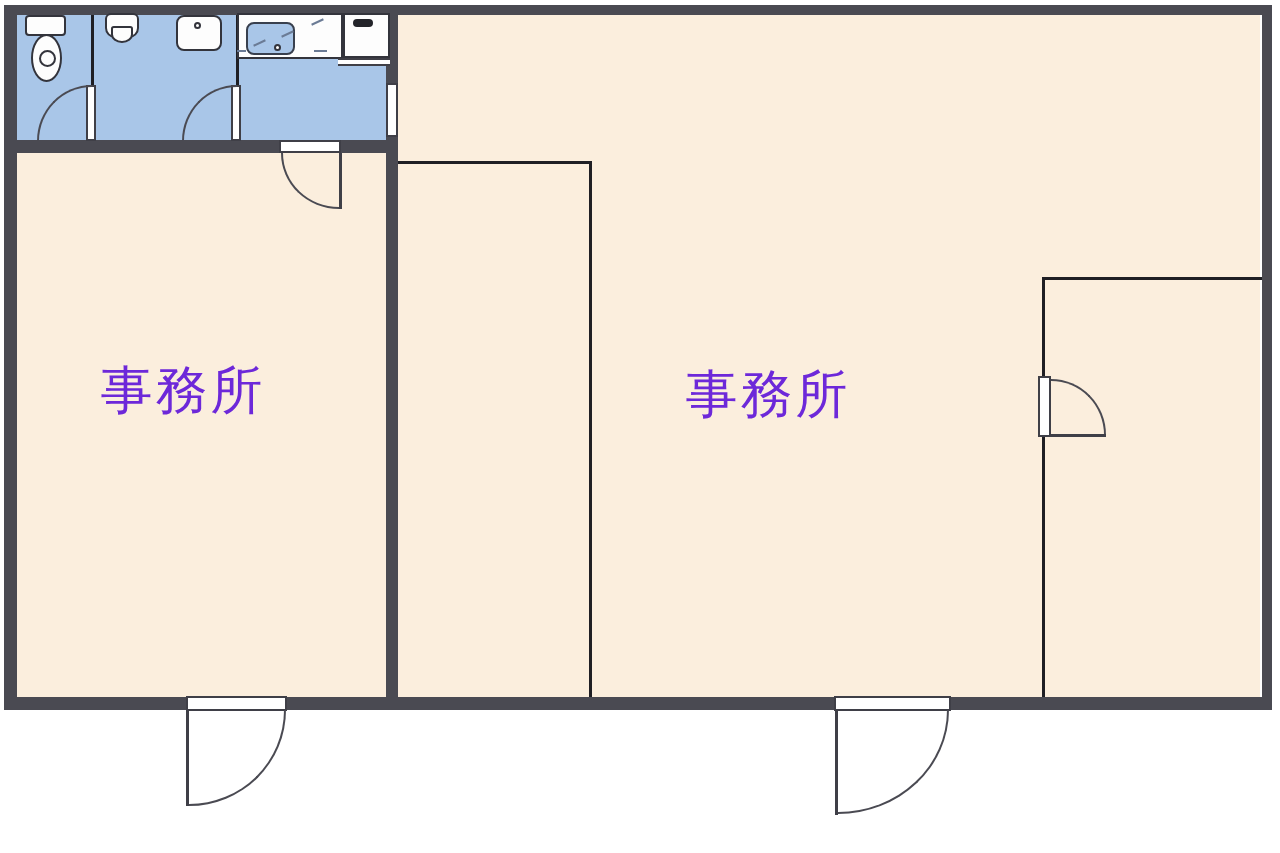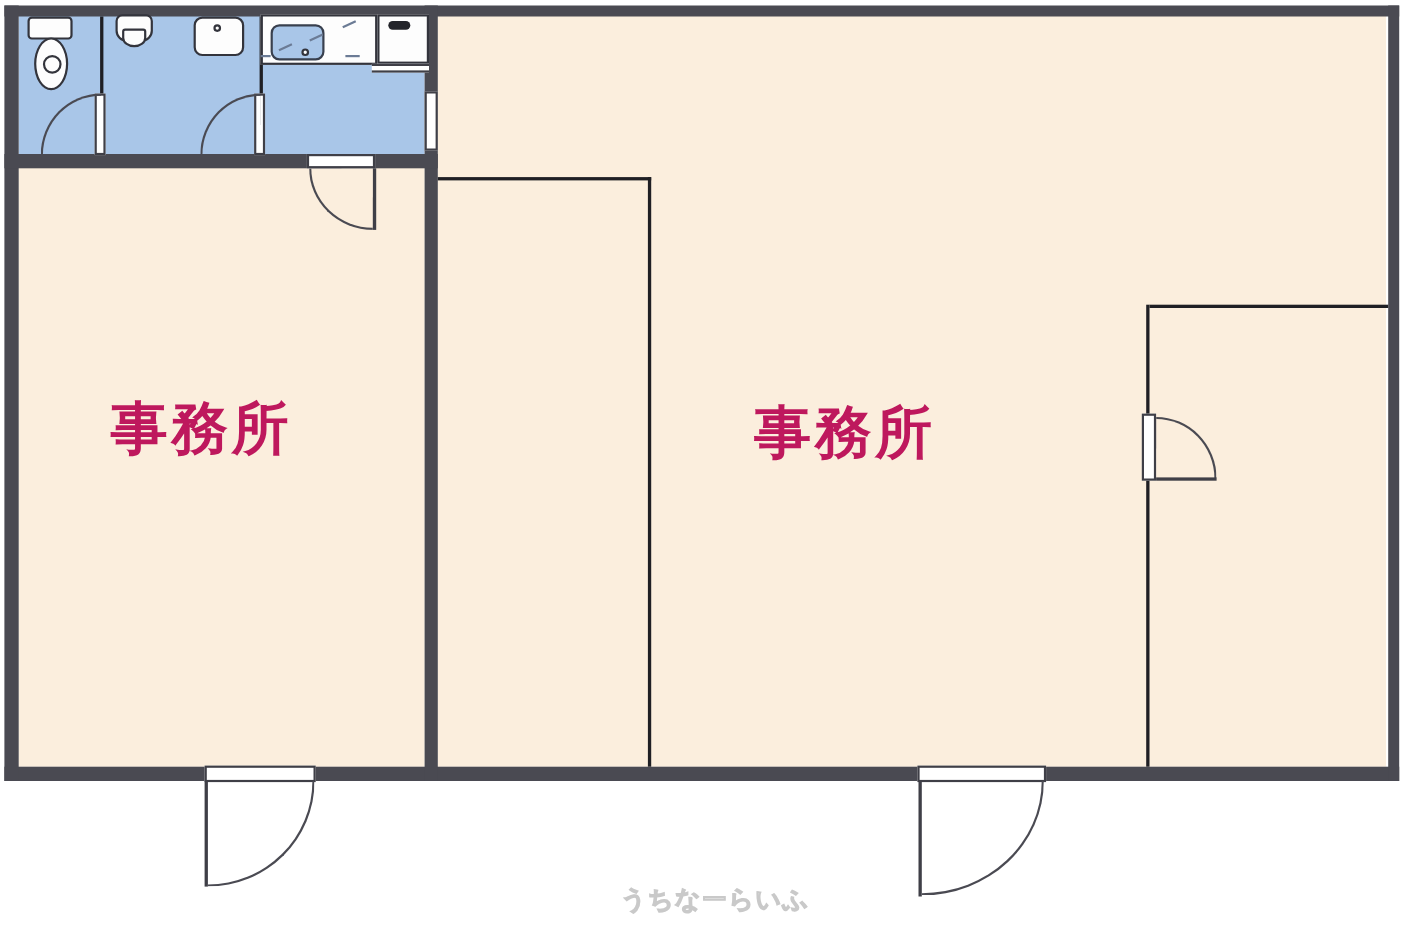--- a/index.html
+++ b/index.html
@@ -22,21 +22,21 @@
   .arc.tr{border-top-width:2px;border-right-width:2px;border-top-right-radius:100% 100%;}
   .arc.bl{border-bottom-width:2px;border-left-width:2px;border-bottom-left-radius:100% 100%;}
   .arc.br{border-bottom-width:2px;border-right-width:2px;border-bottom-right-radius:100% 100%;}
   .leaf{background:#3f3f47;z-index:3;}
   
   .fixture{background:#fdfdfd;border:2.5px solid #33343c;box-sizing:border-box;z-index:4;}
   .fixture.thinb{border-width:2px;}
   .dash{position:absolute;height:2px;background:#6b7b95;z-index:5;}
   
   .room-label{
-    z-index:5;text-align:center;font-size:52px;font-weight:bold;color:#be185d;
+    z-index:5;text-align:center;font-size:52px;font-weight:normal;color:#6d28d9;
     letter-spacing:3px;line-height:1;white-space:nowrap;
   }
   
   .watermark{
     z-index:5;text-align:center;font-size:23px;font-weight:bold;color:#e4e4e4;
     -webkit-text-stroke:1px #c9c9c9;letter-spacing:1px;white-space:nowrap;
   }
 </style>
 </head>
 <body>
@@ -99,15 +99,14 @@
   <div class="abs" style="left:338px;top:58px;width:52px;height:8px;background:#ffffff;border-top:2px solid #3f3f47;border-bottom:2px solid #3f3f47;box-sizing:border-box;z-index:4;"></div>
   <div class="dash" style="left:253px;top:42px;width:13px;transform:rotate(-25deg);"></div>
   <div class="dash" style="left:281px;top:33px;width:13px;transform:rotate(-25deg);z-index:5;"></div>
   <div class="dash" style="left:311px;top:21px;width:13px;transform:rotate(-25deg);z-index:5;"></div>
   <div class="dash" style="left:314px;top:50px;width:13px;z-index:5;"></div>
   <div class="dash" style="left:237px;top:50px;width:9px;z-index:5;"></div>
 
   <div class="abs room-label" style="left:58px;top:364px;width:250px;">事務所</div>
   <div class="abs room-label" style="left:638px;top:368px;width:260px;">事務所</div>
 
-  <div class="abs watermark" style="left:555px;top:802px;width:190px;">うちなーらいふ</div>
 
 </div>
 
 </body></html>

